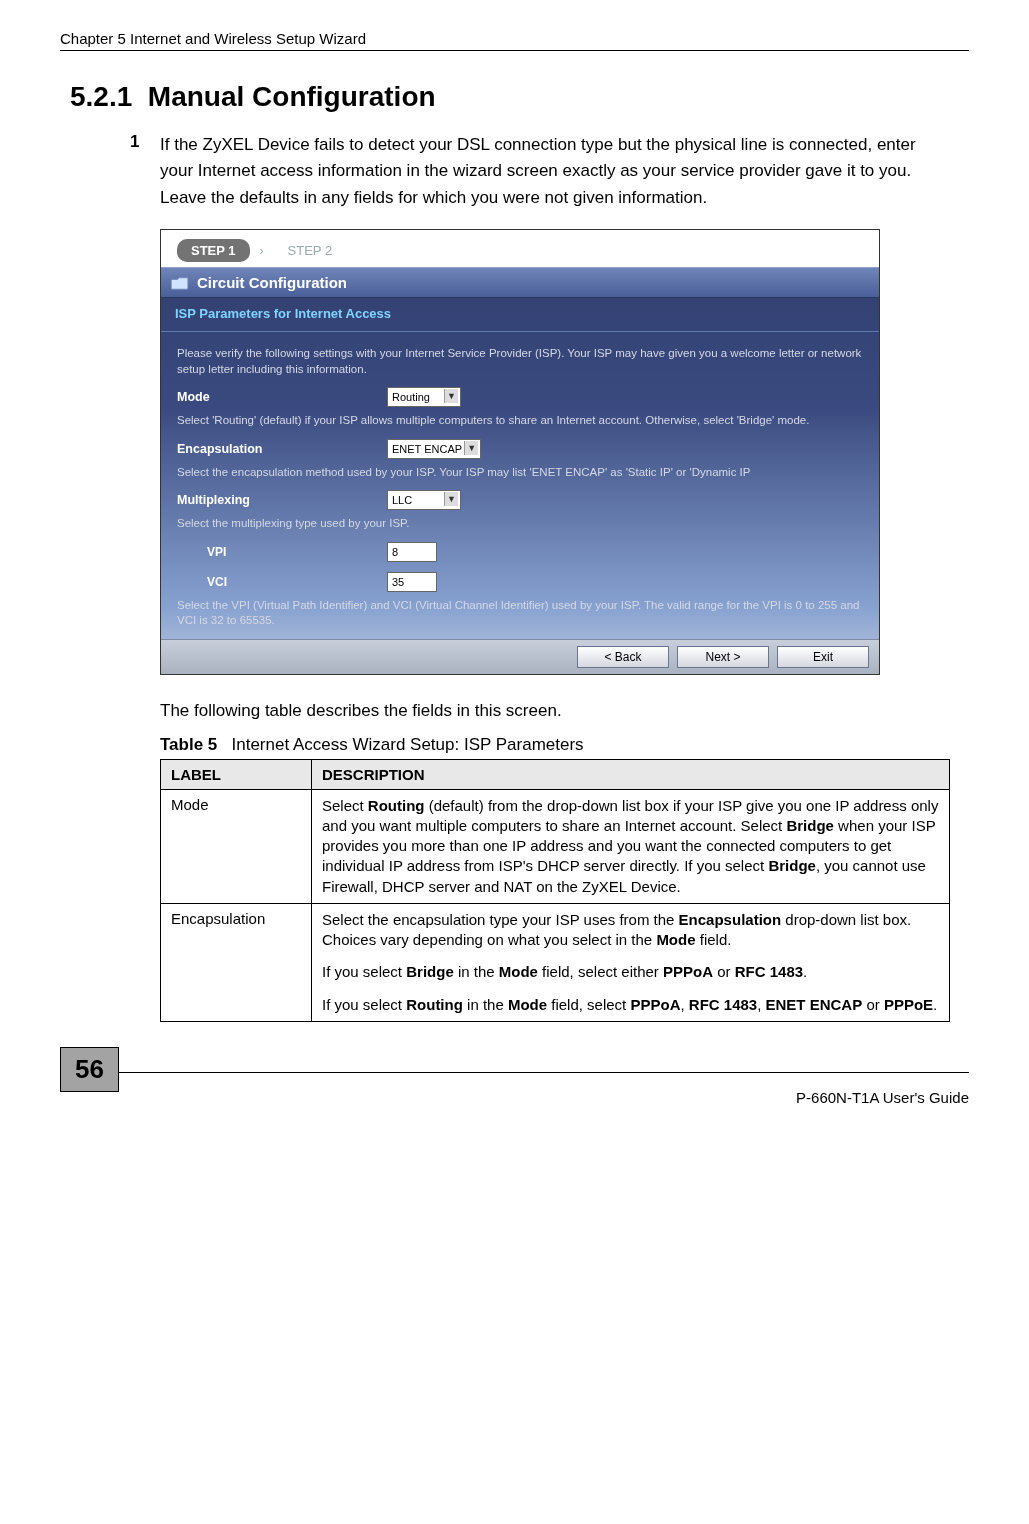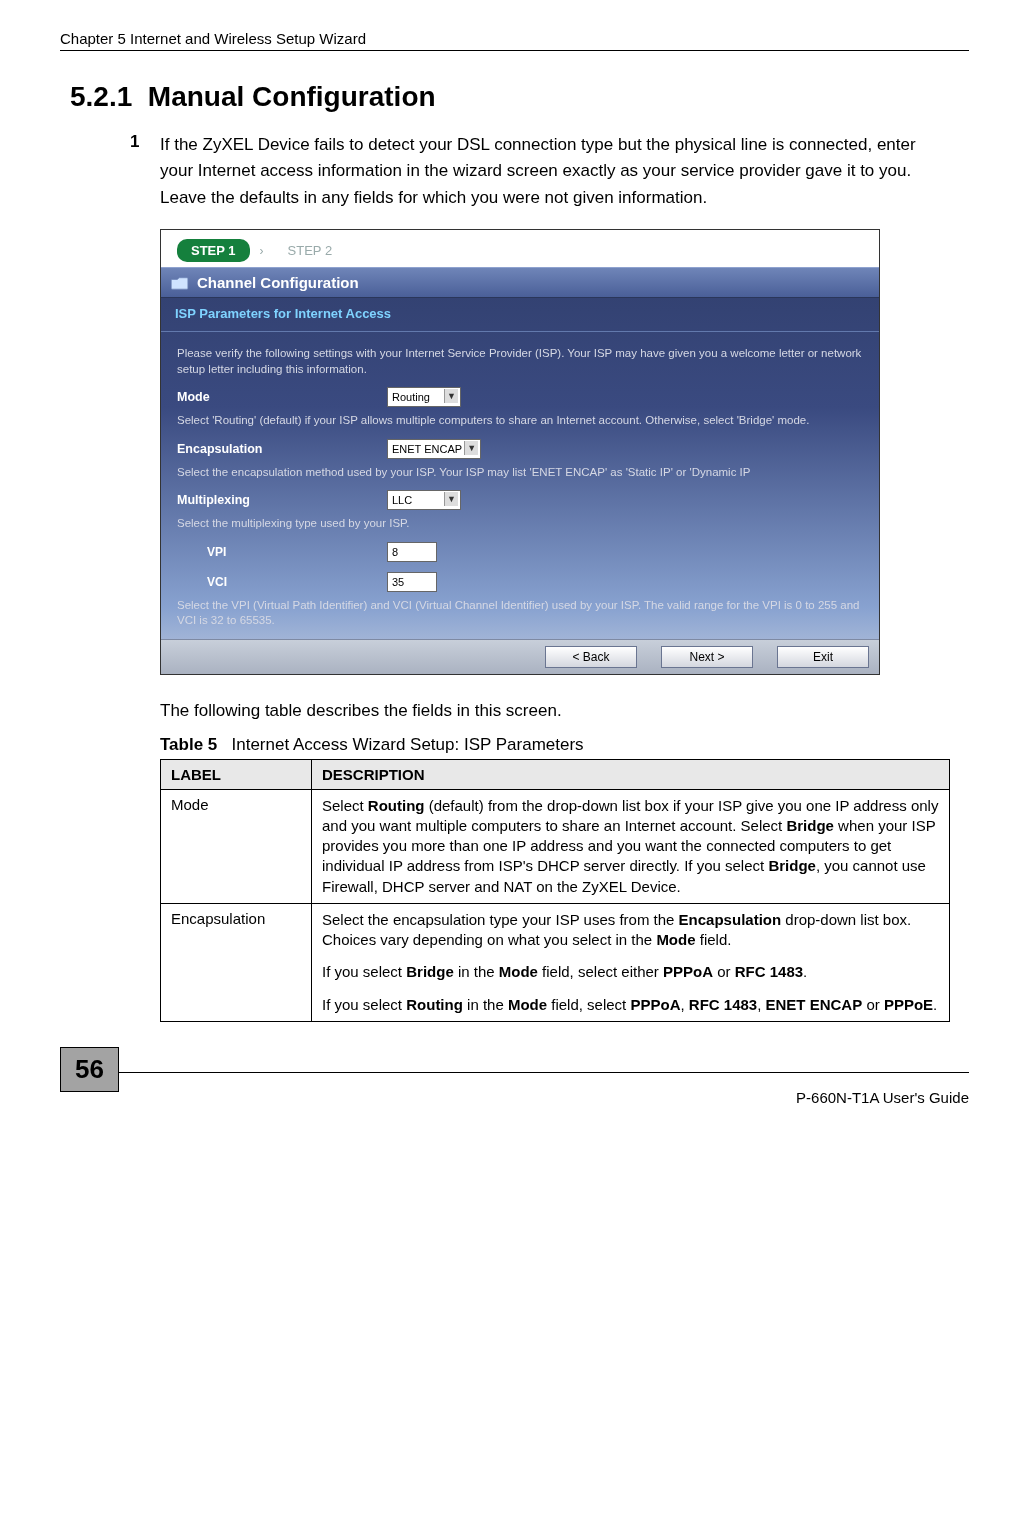--- a/index.html
+++ b/index.html
@@ -70,21 +70,21 @@
     align-items: center;
     gap: 10px;
     padding: 5px 8px;
     font-size: 13px;
   }
   .tab {
     padding: 4px 14px;
     border-radius: 10px;
   }
   .tab.active {
-    background: #15803d;
+    background: #737373;
     color: #fff;
     font-weight: bold;
   }
   .tab.inactive {
     color: #9aa;
   }
   .arrow {
     color: #9aa;
     font-size: 12px;
   }
@@ -174,21 +174,21 @@
   }
   .text-box {
     padding: 1px 4px;
     min-width: 40px;
   }
   .wiz-footer {
     background: linear-gradient(to bottom, #c8cfda, #aab2c1);
     padding: 6px 10px;
     display: flex;
     justify-content: flex-end;
-    gap: 24px;
+    gap: 8px;
     border-top: 1px solid #7e8aa3;
   }
   .wiz-button {
     background: linear-gradient(to bottom, #fff, #d4d7df);
     border: 1px solid #6a7591;
     color: #000;
     font-size: 12px;
     padding: 3px 0;
     width: 90px;
     text-align: center;
@@ -269,21 +269,21 @@
           <span class="arrow">›</span>
           <span class="tab inactive">STEP 2</span>
         </div>
       </div>
       <div class="wiz-title-bar">
         <span class="folder-icon">
           <svg viewBox="0 0 20 16">
               <path fill="#cfe3ff" stroke="#6b82b6" stroke-width="0.8" d="M1 4h6l2-2h9a1 1 0 0 1 1 1v11a1 1 0 0 1-1 1H1a1 1 0 0 1-1-1V5a1 1 0 0 1 1-1z"></path>
             </svg>
         </span>
-        <span>Channel Configuration</span>
+        <span>Circuit Configuration</span>
       </div>
       <div class="wiz-section-head">ISP Parameters for Internet Access</div>
       <div class="wiz-body">
         <p>Please verify the following settings with your Internet Service Provider (ISP). Your ISP may have given you a welcome letter or network setup letter including this information.</p>
 
         <div class="field-row">
           <span class="field-label">Mode</span>
           <span class="select-box">Routing</span>
         </div>
         <p>Select 'Routing' (default) if your ISP allows multiple computers to share an Internet account. Otherwise, select 'Bridge' mode.</p>

